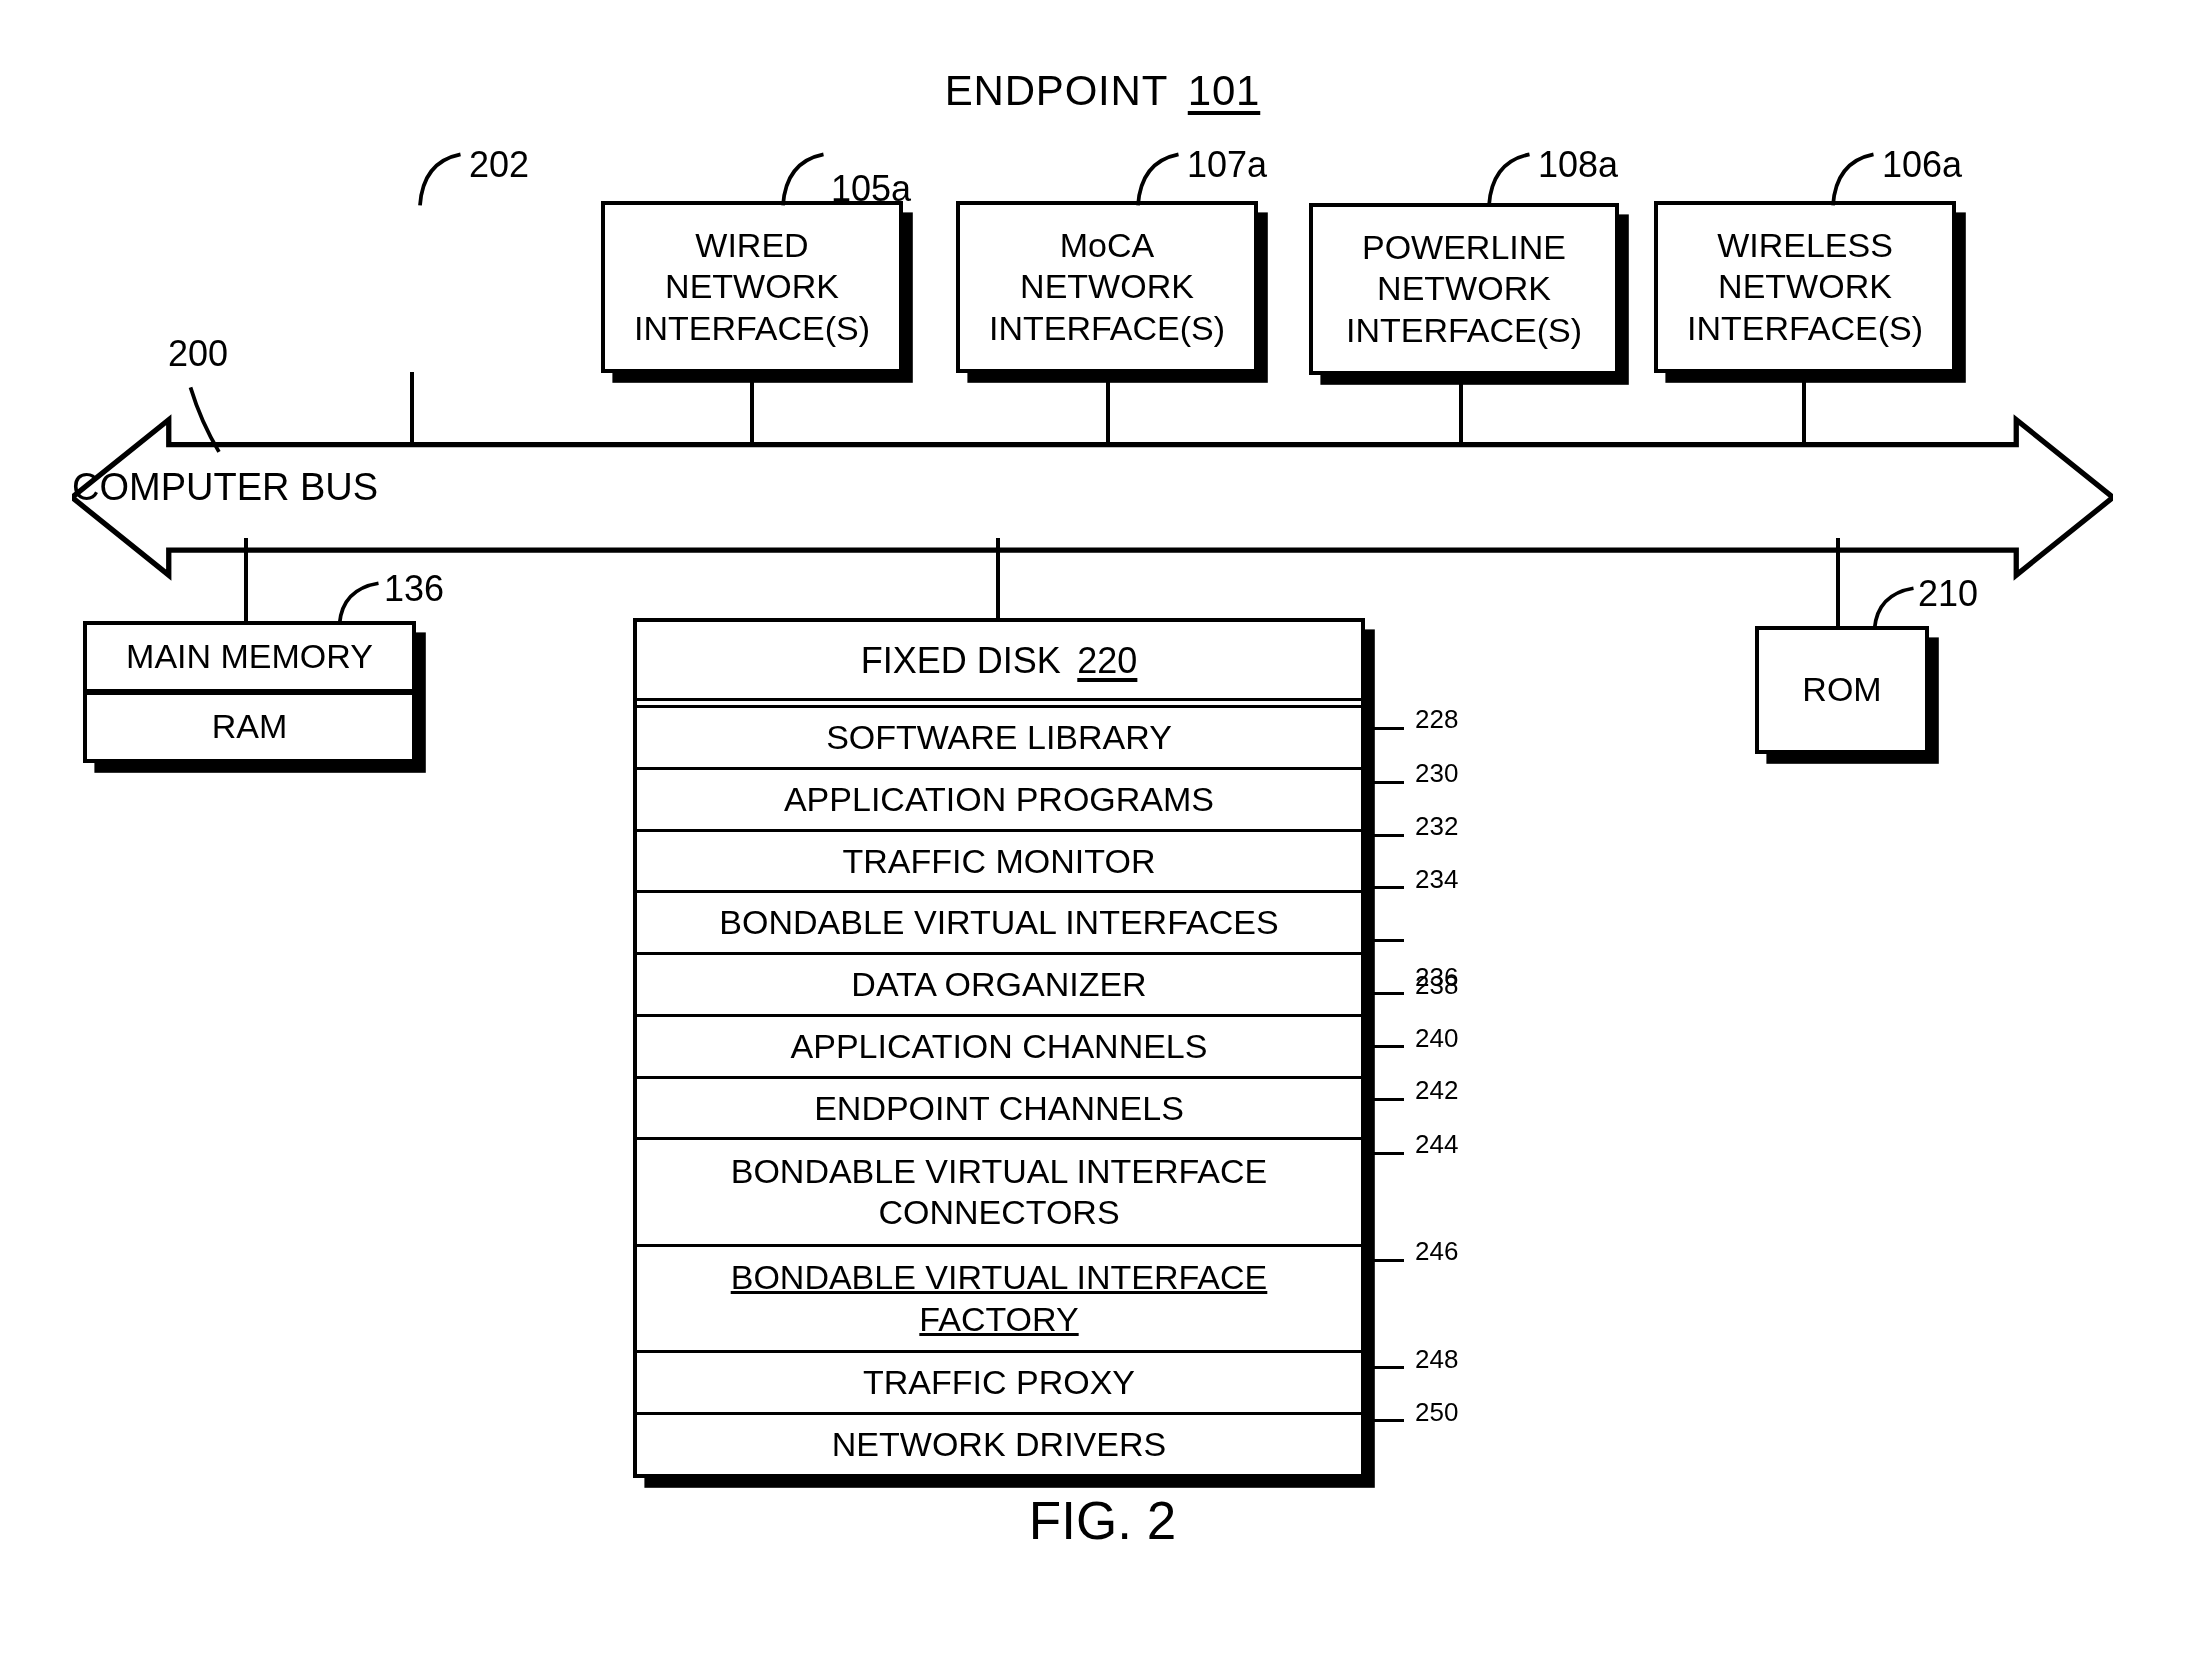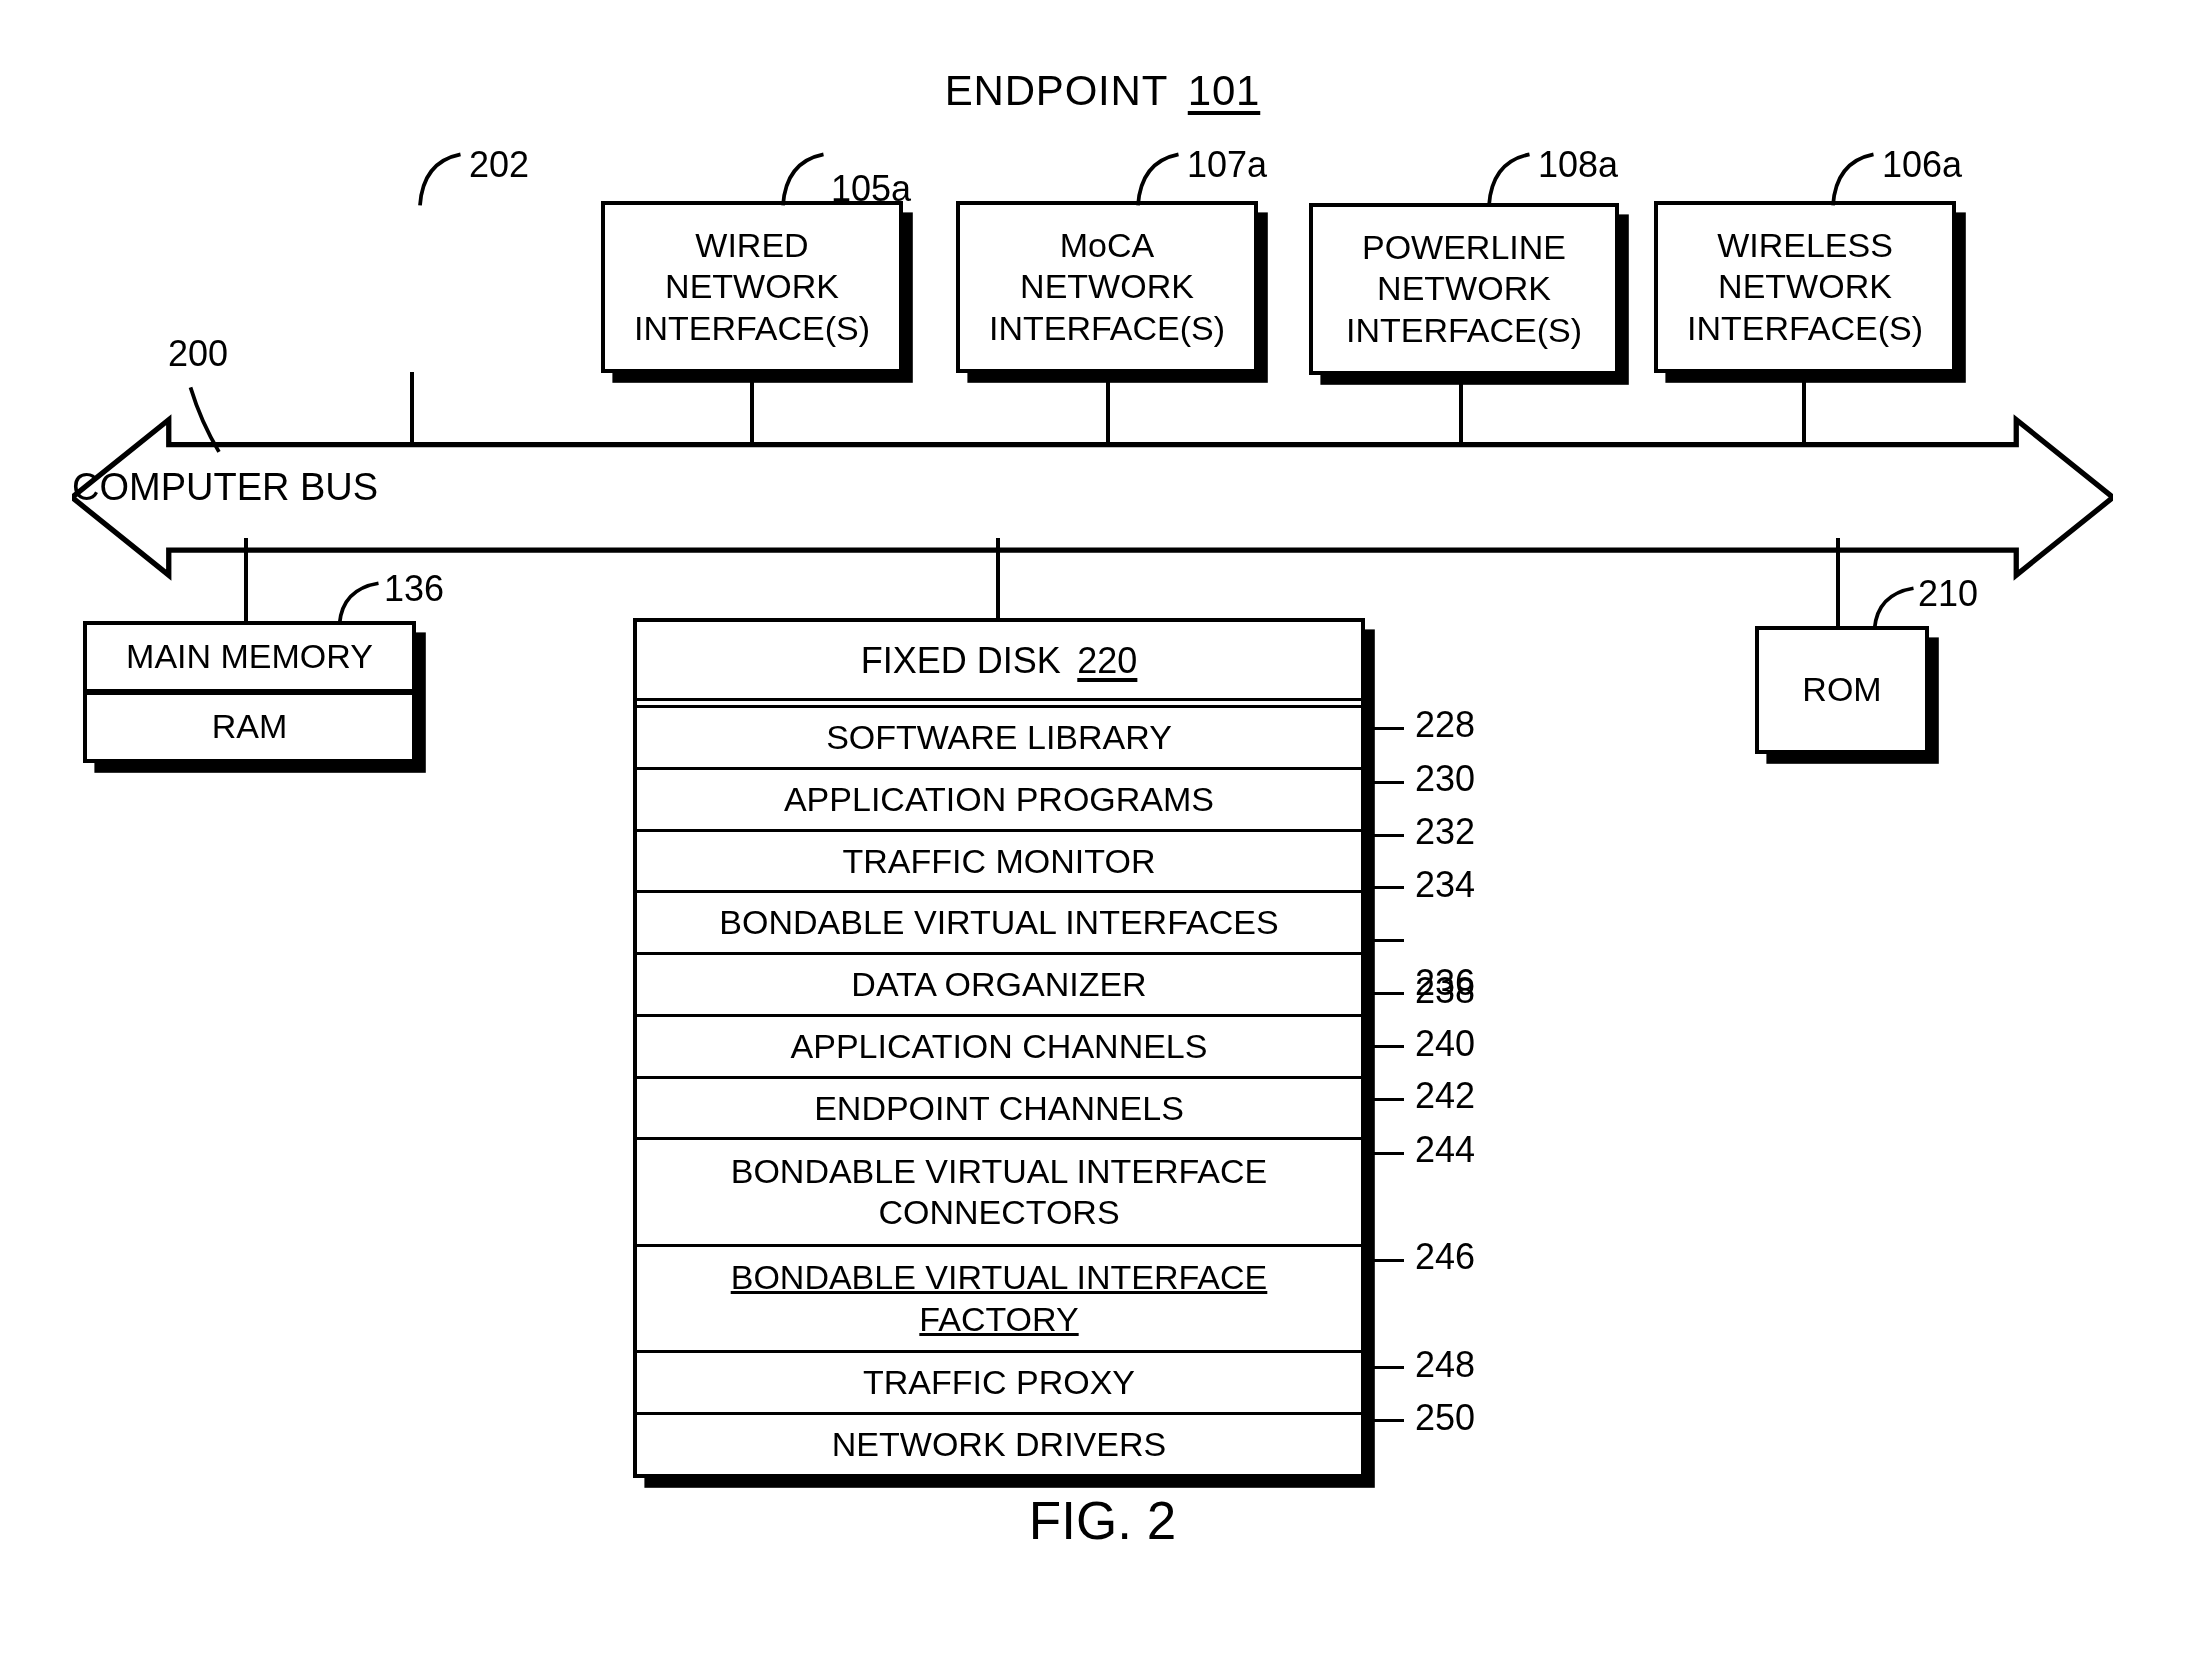--- a/index.html
+++ b/index.html
@@ -110,21 +110,21 @@
     box-sizing: border-box;
     font-size: 34px;
     line-height: 1.22;
     padding: 9px 9px 8.3px 9px;
     border-bottom: 3.8px solid #000;
     text-align: center;
   }
   .disk-row:last-child { border-bottom: none; }
 
   
-  .ref-disk { font-size: 36px; white-space: nowrap; left: 1415px; }
+  .ref-disk { font-size: 26px; white-space: nowrap; left: 1415px; }
   .ref-tick { background: #000; height: 3px; width: 30px; left: 1374px; }
 
   
   .ref-side { font-size: 36px; white-space: nowrap; }
 
   
   #fig-caption {
     left: 0; top: 1490px; width: 2205px;
     text-align: center; font-size: 53px; white-space: nowrap;
   }

